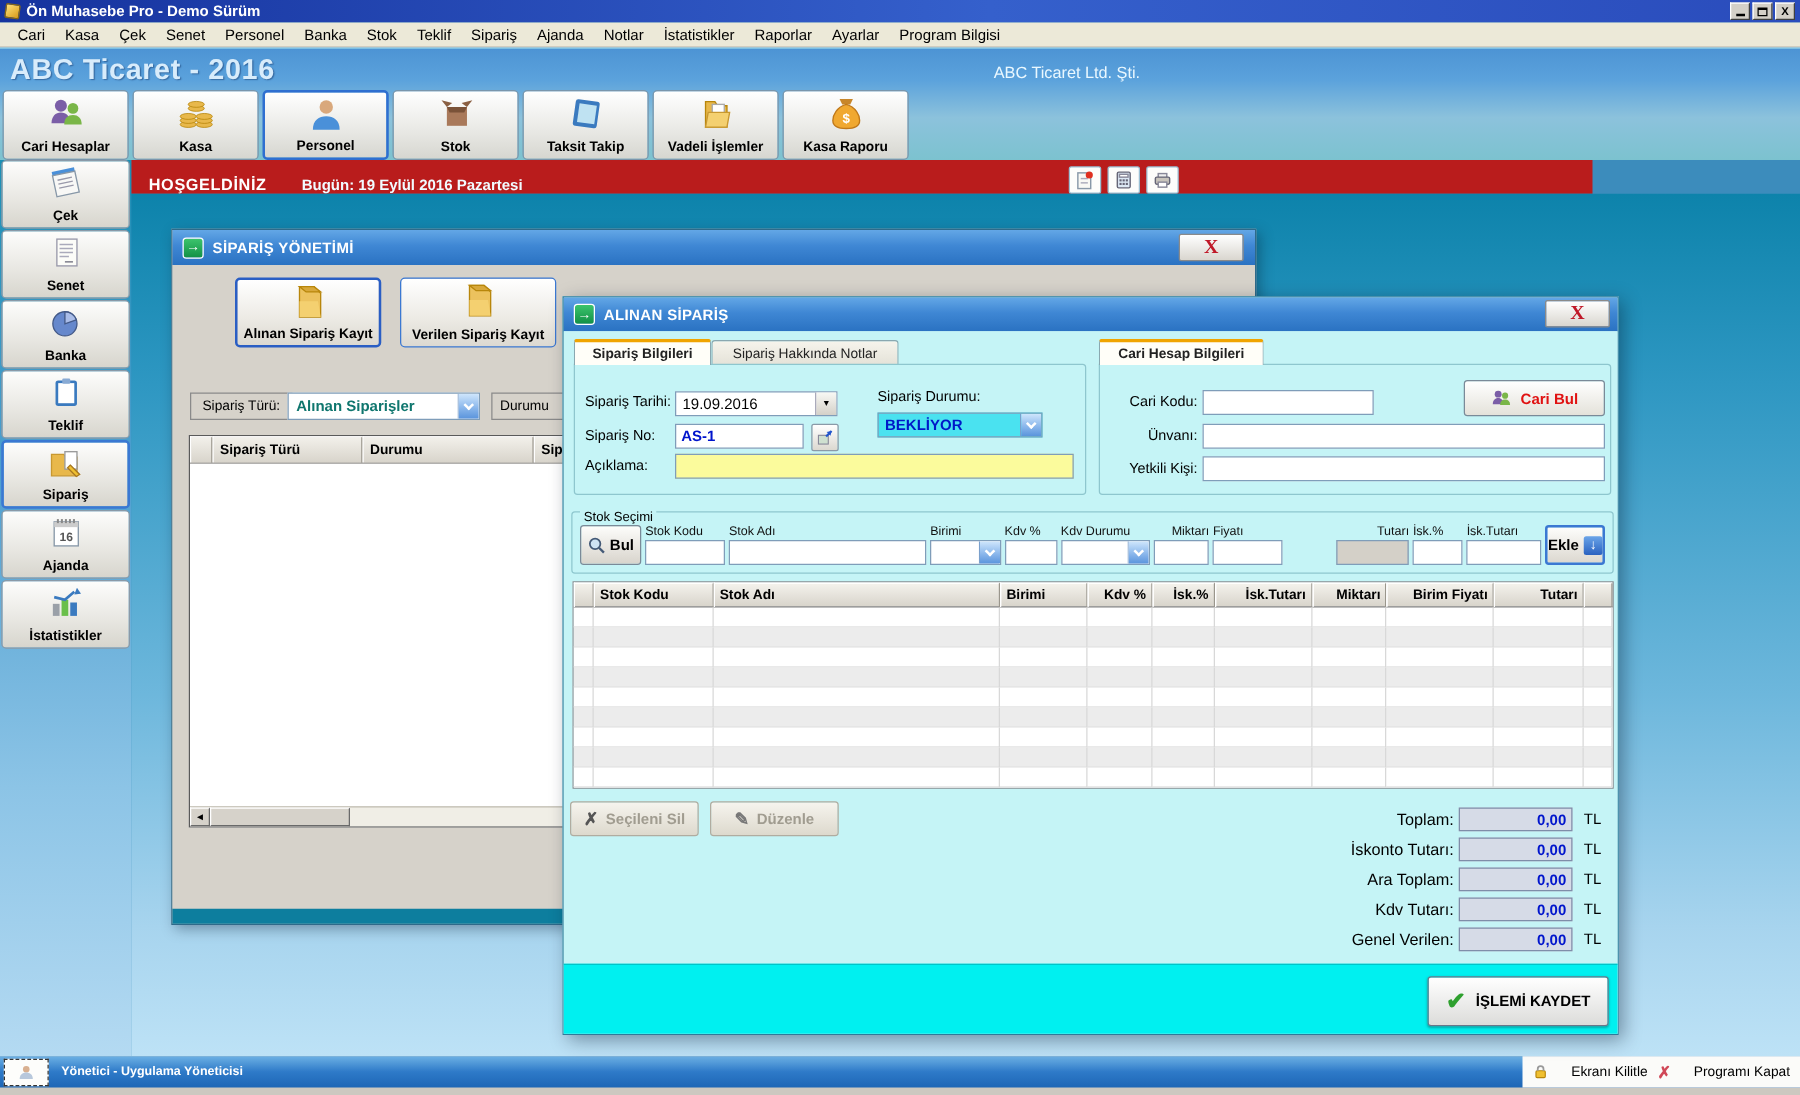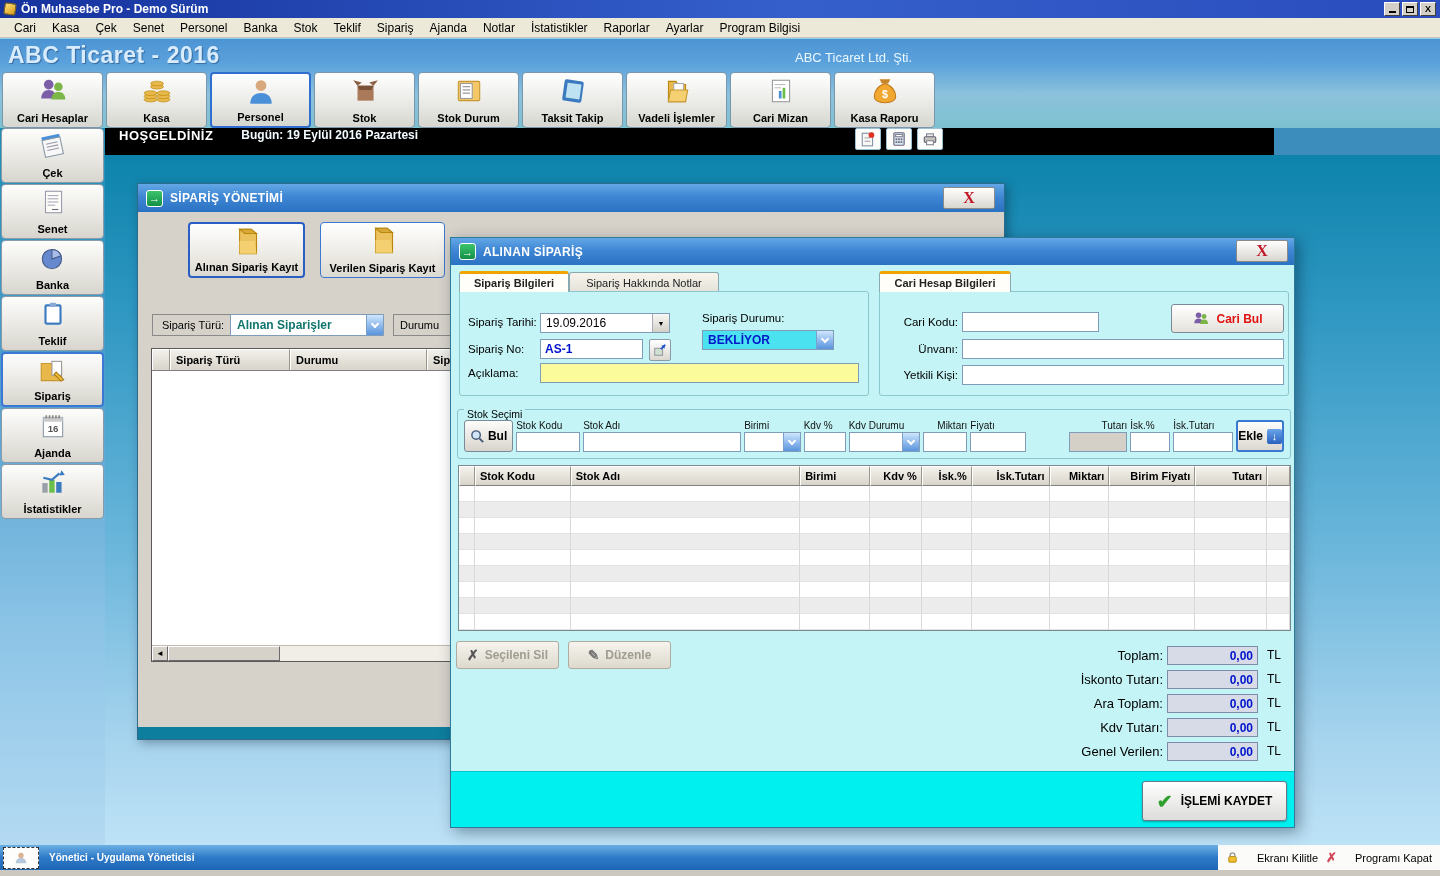--- a/index.html
+++ b/index.html
@@ -34,22 +34,22 @@
   .company-name { position:absolute; left:795px; top:11px; font-size:13px; color:#eaf8ff; }
   .toolbar { position:absolute; left:2px; top:33px; display:flex; gap:3px; }
   .tool-btn { width:101px; height:56px; background:linear-gradient(180deg,#ffffff,#e8e8e4 60%,#d6d6d0);
     border:1px solid #7a96ac; border-radius:4px; display:flex; flex-direction:column; align-items:center;
     justify-content:flex-end; padding-bottom:3px; position:relative; }
   .tool-btn.selected { border:2px solid #2f6fd0; background:linear-gradient(180deg,#ffffff,#e2ecf8 60%,#cfе0f2); }
   .tool-btn svg { position:absolute; top:4px; width:30px; height:28px; }
   .tool-label { font-size:11px; font-weight:bold; color:#000; }
 
   
-  .welcomebar { left:105px; top:128px; width:1169px; height:27px; background:#000000;
-    display:flex; align-items:flex-start; }
+  .welcomebar { left:105px; top:128px; width:1169px; height:27px; background:#b91c1c;
+    display:flex; align-items:flex-end; }
   .welcome-title { margin-left:14px; font-size:13px; font-weight:bold; color:#fff; letter-spacing:.5px; }
   .welcome-date { margin-left:28px; font-size:12px; font-weight:bold; color:#f2fbff; }
   .welcome-icons { position:absolute; left:750px; display:flex; gap:5px; }
   .mini-btn { width:26px; height:22px; background:#fdfdfb; border:1px solid #9ac0d4; border-radius:2px;
     display:flex; align-items:center; justify-content:center; }
   .mini-btn svg { width:16px; height:16px; }
 
   
   .sidebar { left:0; top:128px; width:105px; height:717px;
     background:linear-gradient(180deg,#1b8fb4 0%,#4f9fd0 35%,#8cc4e6 70%,#b4daf2 100%); }
@@ -278,56 +278,34 @@
         <svg viewBox="0 0 28 26">
             <rect x="7" y="8" width="15" height="14" fill="#a9795a"></rect>
             <path d="M7 8L3 3l8 2z" fill="#8a5f42"></path>
             <path d="M22 8l4-5-8 2z" fill="#8a5f42"></path>
             <path d="M7 8h15l-2 4H9z" fill="#7a5238"></path>
           </svg>
         <span class="tool-label">Stok</span>
       </div>
       <div class="tool-btn">
         <svg viewBox="0 0 28 26">
-            <rect x="4" y="4" width="20" height="18" rx="1" fill="#f4c868" stroke="#c89830"></rect>
-            <rect x="6" y="6" width="11" height="14" fill="#fff" stroke="#999"></rect>
-            <g stroke="#888" stroke-width="1">
-              <line x1="8" y1="9" x2="15" y2="9"></line>
-              <line x1="8" y1="12" x2="15" y2="12"></line>
-              <line x1="8" y1="15" x2="15" y2="15"></line>
-            </g>
-          </svg>
-        <span class="tool-label">Stok Durum</span>
-      </div>
-      <div class="tool-btn">
-        <svg viewBox="0 0 28 26">
             <g transform="rotate(8 14 13)">
               <rect x="5" y="3" width="18" height="20" rx="2" fill="#3a7abf"></rect>
               <rect x="8" y="6" width="13" height="14" fill="#bfe2f2"></rect>
             </g>
           </svg>
         <span class="tool-label">Taksit Takip</span>
       </div>
       <div class="tool-btn">
         <svg viewBox="0 0 28 26">
             <path d="M6 4h7l2 3h7v16H6z" fill="#e8b84b" stroke="#b8860b"></path>
             <rect x="11" y="6" width="9" height="14" fill="#fff" stroke="#aaa"></rect>
             <path d="M6 23h16l2-11H8z" fill="#f4d070" stroke="#c89830"></path>
           </svg>
         <span class="tool-label">Vadeli İşlemler</span>
-      </div>
-      <div class="tool-btn">
-        <svg viewBox="0 0 28 26">
-            <rect x="6" y="3" width="16" height="20" fill="#fff" stroke="#999"></rect>
-            <line x1="8" y1="7" x2="18" y2="7" stroke="#bbb"></line>
-            <line x1="8" y1="10" x2="14" y2="10" stroke="#bbb"></line>
-            <rect x="12" y="13" width="2.5" height="7" fill="#4a90d9"></rect>
-            <rect x="15.5" y="10" width="2.5" height="10" fill="#6abf4b"></rect>
-          </svg>
-        <span class="tool-label">Cari Mizan</span>
       </div>
       <div class="tool-btn">
         <svg viewBox="0 0 28 26">
             <path d="M11 6L9 2h10l-2 4z" fill="#c8862a"></path>
             <path d="M14 6C7 8 4 14 4 18c0 4 4 6 10 6s10-2 10-6c0-4-3-10-10-12z" fill="#f0a830" stroke="#c07818"></path>
             <text x="14" y="20" font-size="10" fill="#fff" text-anchor="middle" font-weight="bold">$</text>
           </svg>
         <span class="tool-label">Kasa Raporu</span>
       </div>
     </div>

